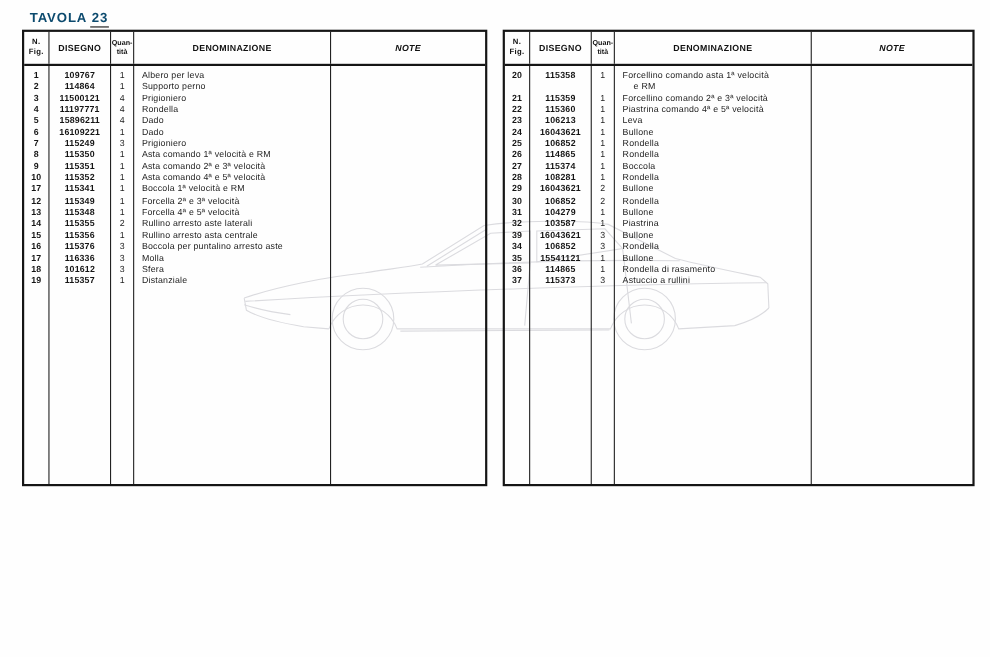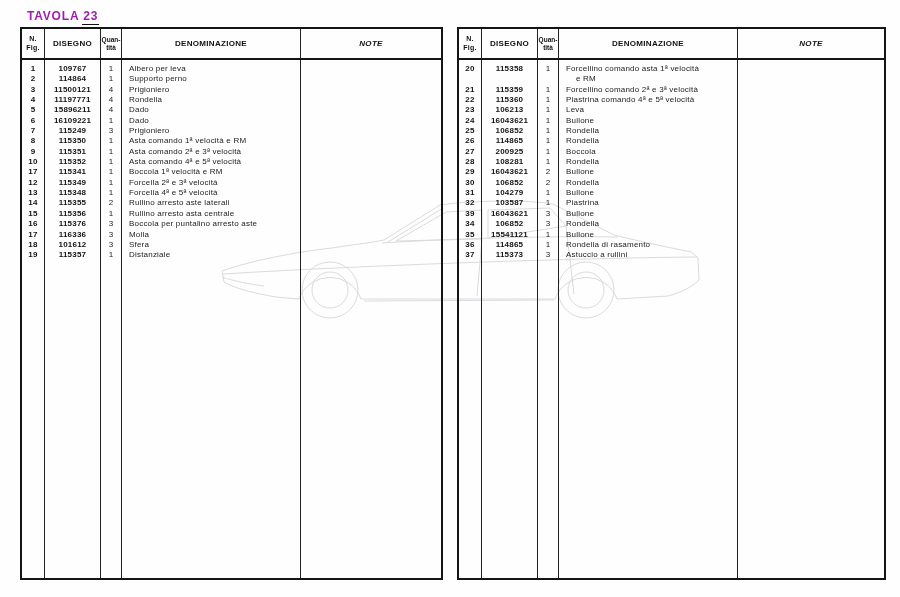--- a/index.html
+++ b/index.html
@@ -15,21 +15,21 @@
     color: #1d1d1d;
   }
 
   .page-title {
     position: absolute;
     left: 27px;
     top: 9px;
     font-size: 12px;
     font-weight: bold;
     letter-spacing: 0.8px;
-    color: #a21caf;
+    color: #0c4a6e;
     z-index: 2;
   }
   .page-title .title-number {
     border-bottom: 1.5px solid #111;
     padding: 0 1px 1px 1px;
     margin-left: 3px;
   }
 
   
   .watermark {
@@ -37,21 +37,21 @@
     left: 220px;
     top: 193px;
     z-index: 0;
   }
   .watermark svg { display: block; }
 
   
   .parts-table {
     position: absolute;
     top: 27px;
-    height: 553px;
+    height: 415px;
     border: 2px solid #151515;
     display: flex;
     flex-direction: column;
     background: transparent;
     z-index: 1;
   }
   .parts-table.left  { left: 20px;  width: 423px; }
   .parts-table.right { left: 457px; width: 429px; }
 
   .thead {
@@ -289,21 +289,21 @@
         </div>
       <div class="tcol col-disegno c-disegno">
           <div class="line">115358</div>
           <div class="line"></div>
           <div class="line">115359</div>
           <div class="line">115360</div>
           <div class="line">106213</div>
           <div class="line">16043621</div>
           <div class="line">106852</div>
           <div class="line">114865</div>
-          <div class="line">200925</div>
+          <div class="line">115374</div>
           <div class="line">108281</div>
           <div class="line">16043621</div>
           <div class="line">106852</div>
           <div class="line">104279</div>
           <div class="line">103587</div>
           <div class="line">16043621</div>
           <div class="line">106852</div>
           <div class="line">15541121</div>
           <div class="line">114865</div>
           <div class="line">115373</div>

